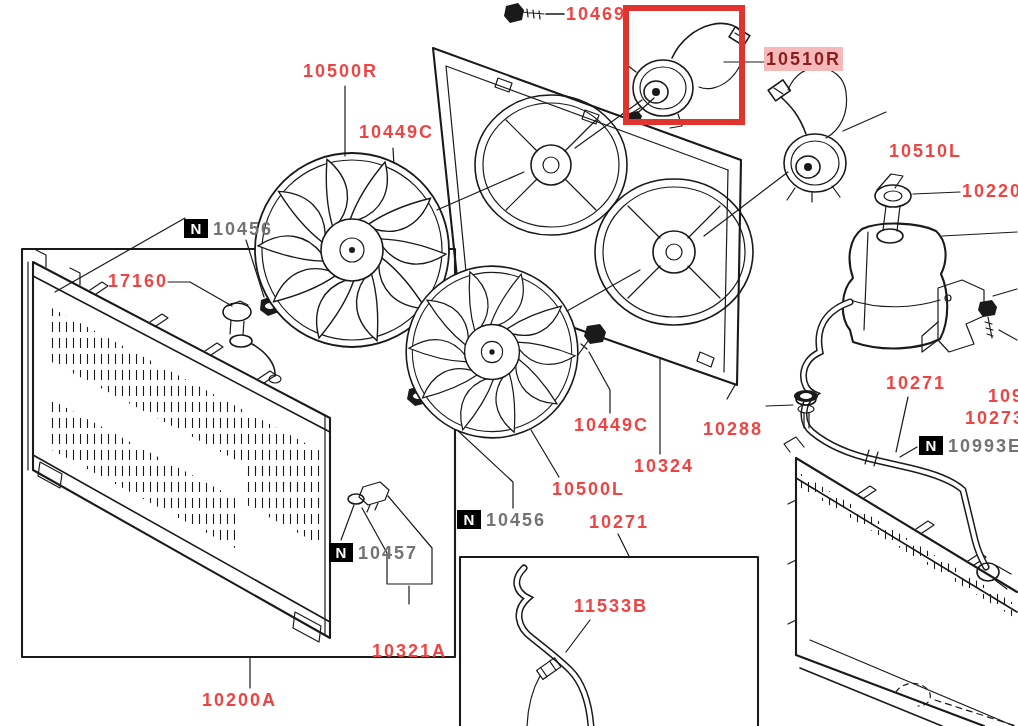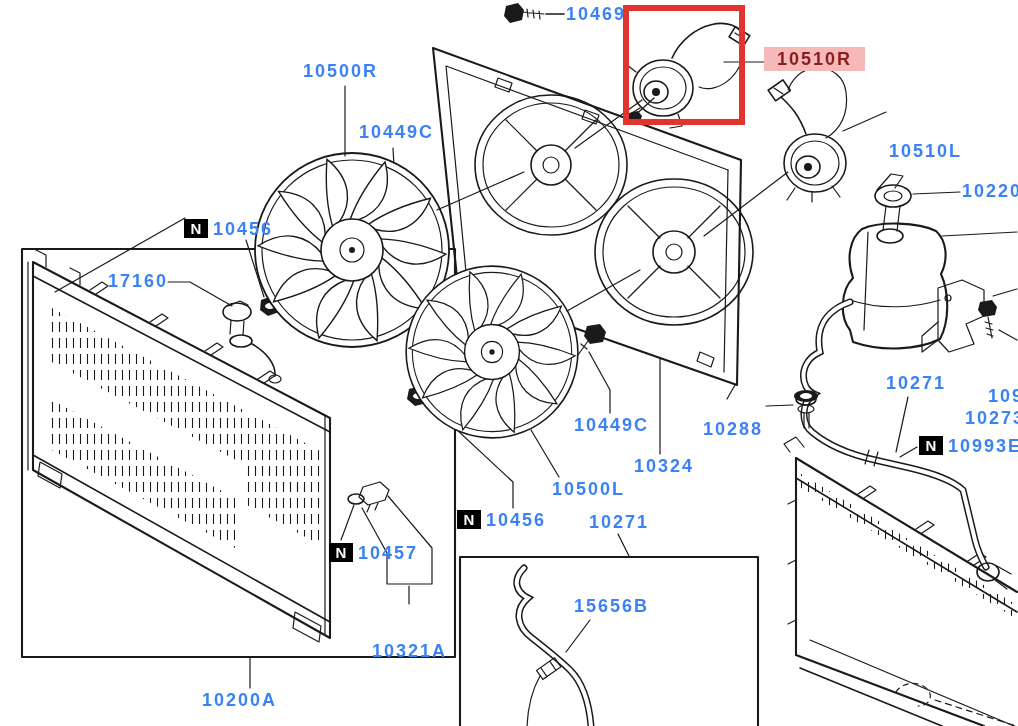--- a/index.html
+++ b/index.html
@@ -6,28 +6,28 @@
   body{width:1018px;height:726px;overflow:hidden;background:#fff;position:relative;
        font-family:"Liberation Sans","DejaVu Sans",sans-serif;}
   #stage{position:absolute;inset:0;width:1018px;height:726px;}
   svg{position:absolute;left:0;top:0;}
   svg .ln{stroke:var(--line,#1a1a1a);stroke-width:1.6;fill:none;stroke-linecap:round;stroke-linejoin:round;}
   svg .thin{stroke-width:1.2;}
   svg .thick{stroke-width:2.1;}
   svg .fb{fill:var(--line,#1a1a1a);stroke:none;}
   svg .tube-out{stroke:var(--line,#1a1a1a);stroke-width:7;fill:none;stroke-linecap:round;}
   svg .tube-in{stroke:#fff;stroke-width:4;fill:none;stroke-linecap:round;}
-  .lbl{position:absolute;font-size:18px;font-weight:bold;letter-spacing:2px;color:#3b82f6;
+  .lbl{position:absolute;font-size:18px;font-weight:bold;letter-spacing:2px;color:#ef4444;
        white-space:nowrap;line-height:1;}
   .lblrow{position:absolute;display:flex;align-items:center;gap:5px;white-space:nowrap;}
   .nbadge{display:inline-block;background:#000;color:#fff;font-size:15px;font-weight:bold;
           width:24px;height:19px;text-align:center;line-height:19px;letter-spacing:0;}
-  .nbtxt{font-size:18px;font-weight:bold;letter-spacing:2px;color:#3b82f6;line-height:1;}
+  .nbtxt{font-size:18px;font-weight:bold;letter-spacing:2px;color:#737373;line-height:1;}
   .hl{background:var(--highlight-label-bg,#f5b9b9);color:var(--highlight-label-text,#8a1e1e);
-      padding:3px 13px;}
+      padding:3px 2px;}
   #redbox{position:absolute;left:623px;top:5px;width:110px;height:108px;
           border:6px solid var(--highlight-box,#e2342e);}
 </style>
 </head>
 <body>
 
 <div id="stage">
 
 <svg width="1018" height="726" viewBox="0 0 1018 726">
 <defs>
@@ -272,15 +272,15 @@
   <span class="nbadge">N</span>
   <span class="nbtxt">10456</span>
 </div>
 <div class="lblrow" style="left:329px;top:543px;">
   <span class="nbadge">N</span>
   <span class="nbtxt">10457</span>
 </div>
 <div class="lbl" style="left:372px;top:642px;">10321A</div>
 <div class="lbl" style="left:202px;top:691px;text-align:center;">10200A</div>
 <div class="lbl" style="left:589px;top:513px;">10271</div>
-<div class="lbl" style="left:574px;top:597px;">15656B</div>
+<div class="lbl" style="left:574px;top:597px;">11533B</div>
 
 </div>
 
 </body></html>

